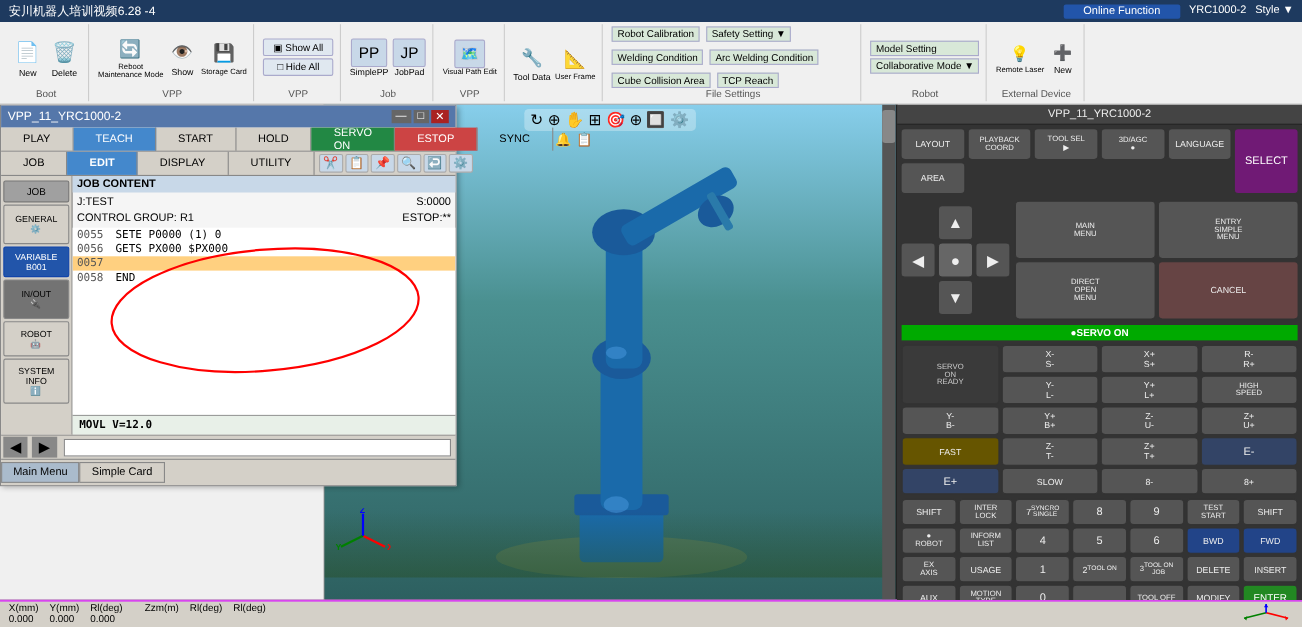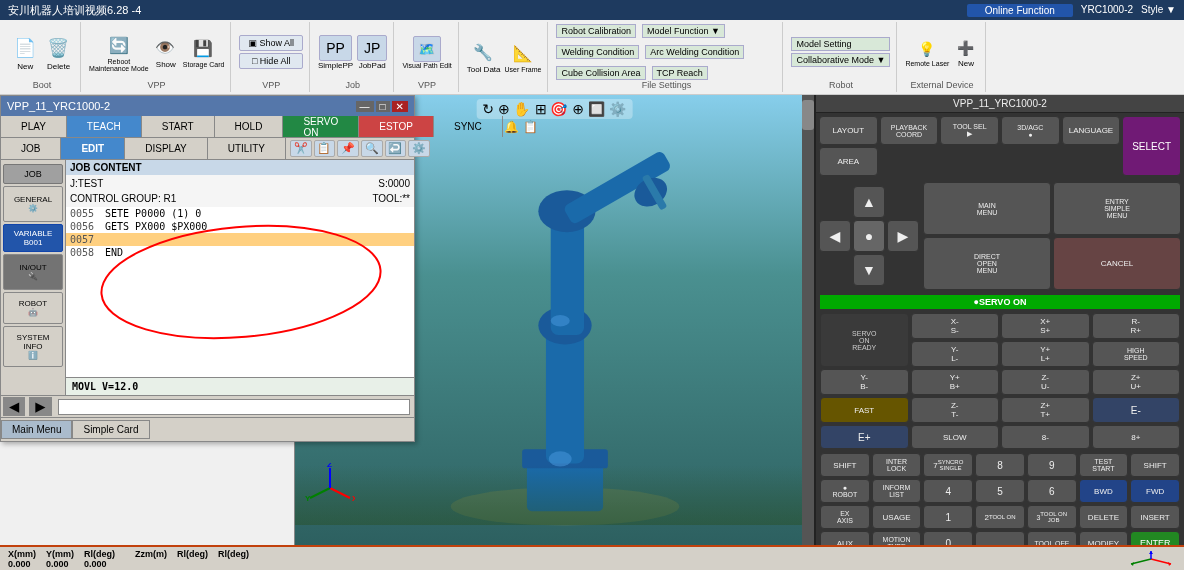--- a/index.html
+++ b/index.html
@@ -227,27 +227,26 @@
       align-items: center;
       justify-content: center;
       font-size: 14px;
       color: #eee;
     }
     .tp-dpad-btn.center { background: #666; }
 
     .bottom-status {
       height: 30px;
       background: #d4d0c8;
-      border-top: 2px solid #c2410c;
-      display: flex;
-      align-items: center;
+      border-top: 2px solid #d946ef;
+      display: flex;
+      align-items: flex-start;
       font-size: 10px;
       padding: 0 8px;
       gap: 20px;
-      font-weight: bold;
     }
   </style>
 </head>
 <body>
 
 <div style="width:1184px; height:570px; overflow:hidden; position:relative; display:flex; flex-direction:column;">
 
   <div class="title-bar">
     <span>安川机器人培训视频6.28 -4</span>
     <div style="margin-left:auto; display:flex; gap:8px; font-size:10px;">
@@ -331,21 +330,21 @@
           <button class="ribbon-btn" style="font-size:16px;">📐</button>
           <span style="font-size:7px; text-align:center;">User Frame</span>
         </div>
       </div>
       <div class="ribbon-group-label"></div>
     </div>
 
     <div class="ribbon-group" style="min-width:200px;">
       <div style="display:flex; gap:6px; flex:1; align-items:center; flex-wrap:wrap; max-width:220px;">
         <span style="font-size:9px; background:#d8e8d8; padding:1px 4px; border:1px solid #aac;">Robot Calibration</span>
-        <span style="font-size:9px; background:#d8e8d8; padding:1px 4px; border:1px solid #aac;">Model Function ▼</span>
+        <span style="font-size:9px; background:#d8e8d8; padding:1px 4px; border:1px solid #aac;">Safety Setting ▼</span>
         <span style="font-size:9px; background:#d8e8d8; padding:1px 4px; border:1px solid #aac;">Welding Condition</span>
         <span style="font-size:9px; background:#d8e8d8; padding:1px 4px; border:1px solid #aac;">Arc Welding Condition</span>
         <span style="font-size:9px; background:#d8e8d8; padding:1px 4px; border:1px solid #aac;">Cube Collision Area</span>
         <span style="font-size:9px; background:#d8e8d8; padding:1px 4px; border:1px solid #aac;">TCP Reach</span>
       </div>
       <div class="ribbon-group-label">File Settings</div>
     </div>
 
     <div class="ribbon-group">
       <div style="display:flex; flex-direction:column; gap:2px; flex:1; justify-content:center;">
@@ -579,21 +578,21 @@
         </div>
 
         <div style="flex:1; display:flex; flex-direction:column;">
           <div class="job-header">JOB CONTENT</div>
           <div class="job-info-row">
             <span>J:TEST</span>
             <span>S:0000</span>
           </div>
           <div class="job-info-row">
             <span>CONTROL GROUP: R1</span>
-            <span>TOOL:**</span>
+            <span>ESTOP:**</span>
           </div>
           <div style="background:white; flex:1; font-family:monospace; font-size:10px; overflow-y:auto; position:relative;">
             <div class="job-line">
               <span class="line-num">0055</span>
               <span class="line-content">SETE P0000 (1) 0</span>
             </div>
             <div class="job-line">
               <span class="line-num">0056</span>
               <span class="line-content">GETS PX000 $PX000</span>
             </div>

